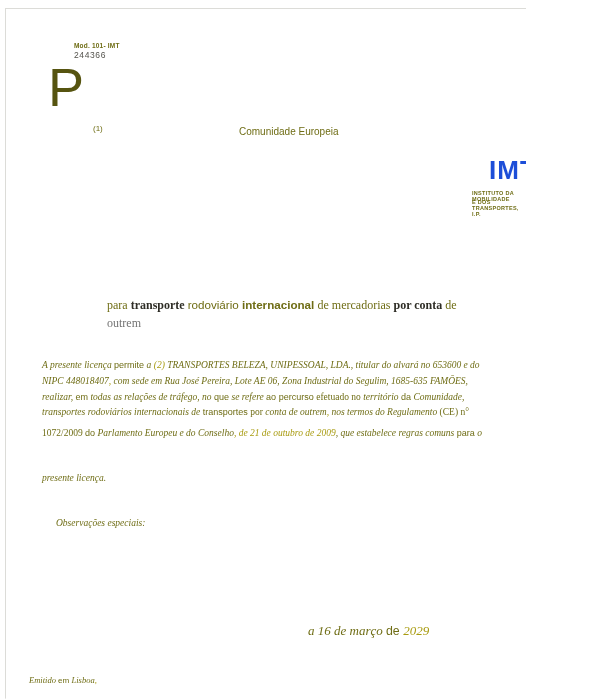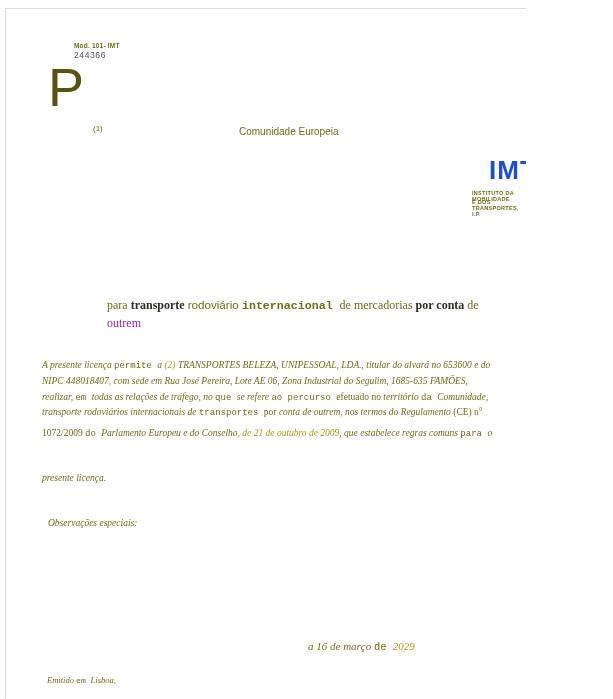--- a/index.html
+++ b/index.html
@@ -35,37 +35,37 @@
     font-family:"Liberation Serif",serif;font-weight:bold;font-size:15.5px;color:#1c1b18;letter-spacing:.3px;}
 
   .segline{position:absolute;white-space:pre;}
   .sub1{left:107px;top:298px;font-size:12px;}
   .sub2{left:107px;top:316px;font-size:12px;}
 
   .body-line{left:42px;font-size:9.5px;}
   .bl0{top:359px;}.bl1{top:375px;}.bl2{top:391px;}.bl3{top:406px;}
   .bl4{top:427px;}.bl5{top:450px;}.bl6{top:472px;}
 
-  .obs{left:48px;top:517px;font-size:9.5px;}
+  .obs{left:56px;top:517px;font-size:9.5px;}
   .val-from{left:48px;top:635px;font-size:9.5px;}
-  .val-to{left:308px;top:640px;font-size:11px;}
-  .issued{left:47px;top:675px;font-size:8.5px;}
+  .val-to{left:308px;top:623px;font-size:13px;}
+  .issued{left:29px;top:675px;font-size:8.5px;}
 
   
   .seg-is{font-family:"Liberation Serif",serif;font-style:italic;color:var(--olive);}
   .seg-s{font-family:"Liberation Serif",serif;color:var(--olive);}
-  .seg-ss{font-family:Liberation Mono, monospace;color:var(--olive);font-size:.95em;}
+  .seg-ss{font-family:Liberation Sans, sans-serif;color:var(--olive);font-size:.95em;}
   .seg-ssi{font-family:"Liberation Sans",sans-serif;font-style:italic;color:var(--olive);font-size:.95em;}
   .seg-y{font-family:"Liberation Serif",serif;font-style:italic;color:var(--yellow);}
 
   .seg-us{font-family:"Liberation Serif",serif;color:var(--olive);}
   .seg-usb{font-family:"Liberation Serif",serif;font-weight:bold;color:var(--ink);}
   .seg-uss{font-family:"Liberation Sans",sans-serif;color:var(--olive);font-size:.97em;}
-  .seg-ussb{font-family:Liberation Mono, monospace;font-weight:bold;color:var(--olive);font-size:.97em;}
-  .seg-usd{font-family:"Liberation Serif",serif;color:#a21caf;}
+  .seg-ussb{font-family:Liberation Sans, sans-serif;font-weight:bold;color:var(--olive);font-size:.97em;}
+  .seg-usd{font-family:"Liberation Serif",serif;color:#737373;}
 </style>
 </head>
 <body>
 
 <div class="page">
   <div class="edge-top"></div>
   <div class="edge-left"></div>
 
   <div class="form-code">Mod. 101- IMT</div>
   <div class="serial">244366</div>
@@ -77,21 +77,21 @@
   <div class="logo-l1">INSTITUTO DA MOBILIDADE</div>
   <div class="logo-l2">E DOS TRANSPORTES, I.P.</div>
 
 
   <div class="segline sub1"><span class="seg seg-us">para </span><span class="seg seg-usb">transporte </span><span class="seg seg-uss">rodoviário </span><span class="seg seg-ussb">internacional </span><span class="seg seg-us">de mercadorias </span><span class="seg seg-usb">por conta </span><span class="seg seg-us">de</span></div>
   <div class="segline sub2"><span class="seg seg-usd">outrem</span></div>
 
   <div class="segline body-line bl0"><span class="seg seg-is">A presente licença </span><span class="seg seg-ss">permite </span><span class="seg seg-is">a </span><span class="seg seg-y">(2) </span><span class="seg seg-is">TRANSPORTES BELEZA, UNIPESSOAL, LDA., titular do alvará no 653600 e do</span></div>
   <div class="segline body-line bl1"><span class="seg seg-is">NIPC 448018407</span><span class="seg seg-y">, </span><span class="seg seg-is">com sede em Rua José Pereira, Lote AE 06, Zona Industrial do Segulim, 1685-635 FAMÕES,</span></div>
   <div class="segline body-line bl2"><span class="seg seg-is">realizar, </span><span class="seg seg-ss">em </span><span class="seg seg-is">todas as relações de tráfego, no </span><span class="seg seg-ss">que </span><span class="seg seg-is">se refere </span><span class="seg seg-ss">ao percurso </span><span class="seg seg-s">efetuado no </span><span class="seg seg-is">território </span><span class="seg seg-ss">da </span><span class="seg seg-is">Comunidade,</span></div>
-  <div class="segline body-line bl3"><span class="seg seg-is">transporte rodoviários internacionais de </span><span class="seg seg-ss">transportes </span><span class="seg seg-s">por </span><span class="seg seg-is">conta de outrem</span><span class="seg seg-y">, </span><span class="seg seg-is">nos termos do Regulamento </span><span class="seg seg-s">(CE) n°</span></div>
+  <div class="segline body-line bl3"><span class="seg seg-is">transportes rodoviários internacionais de </span><span class="seg seg-ss">transportes </span><span class="seg seg-s">por </span><span class="seg seg-is">conta de outrem</span><span class="seg seg-y">, </span><span class="seg seg-is">nos termos do Regulamento </span><span class="seg seg-s">(CE) n°</span></div>
   <div class="segline body-line bl4"><span class="seg seg-s">1072/2009 </span><span class="seg seg-ss">do </span><span class="seg seg-is">Parlamento Europeu e do Conselho</span><span class="seg seg-y">, de 21 de outubro de 2009</span><span class="seg seg-is">, que estabelece regras comuns </span><span class="seg seg-ss">para </span><span class="seg seg-is">o</span></div>
   <div class="segline body-line bl6"><span class="seg seg-is">presente licença.</span></div>
 
   <div class="segline obs"><span class="seg seg-is">Observações especiais:</span></div>
 
   <div class="segline val-to"><span class="seg seg-is">a 16 de março </span><span class="seg seg-ss">de </span><span class="seg seg-y">2029</span></div>
   <div class="segline issued"><span class="seg seg-is">Emitido </span><span class="seg seg-ss">em </span><span class="seg seg-is">Lisboa</span><span class="seg seg-y">,</span></div>
 </div>
 
 </body></html>

